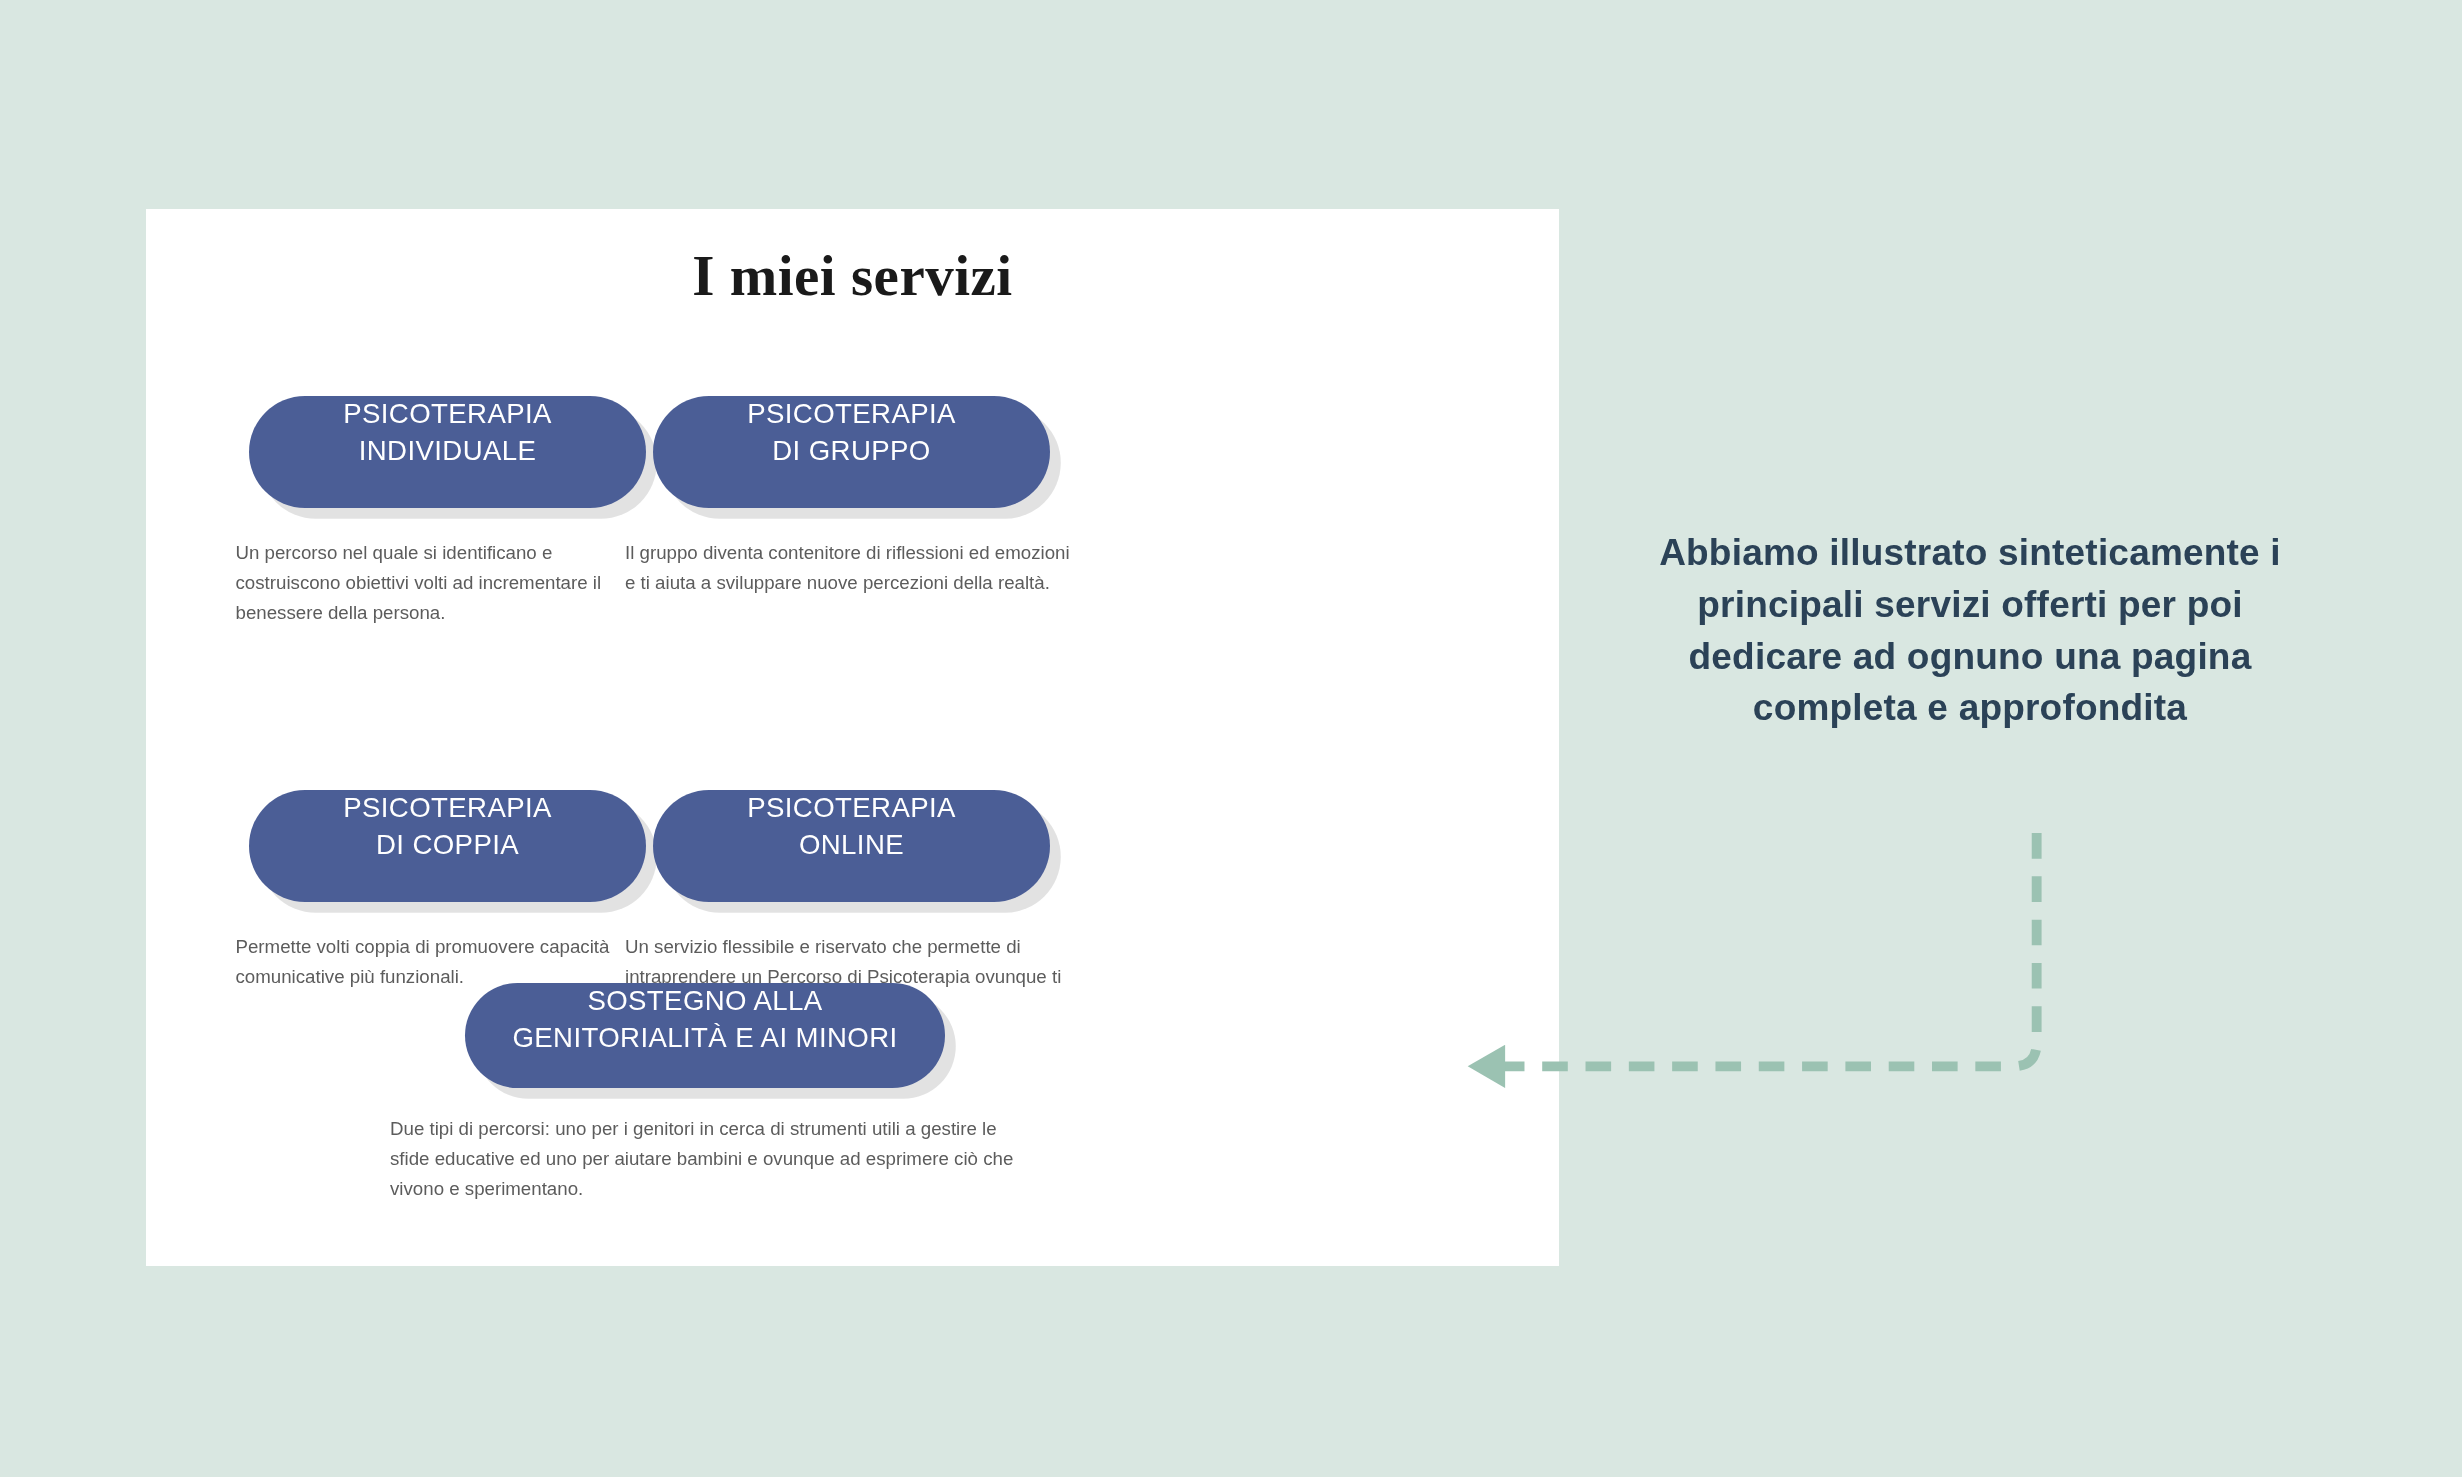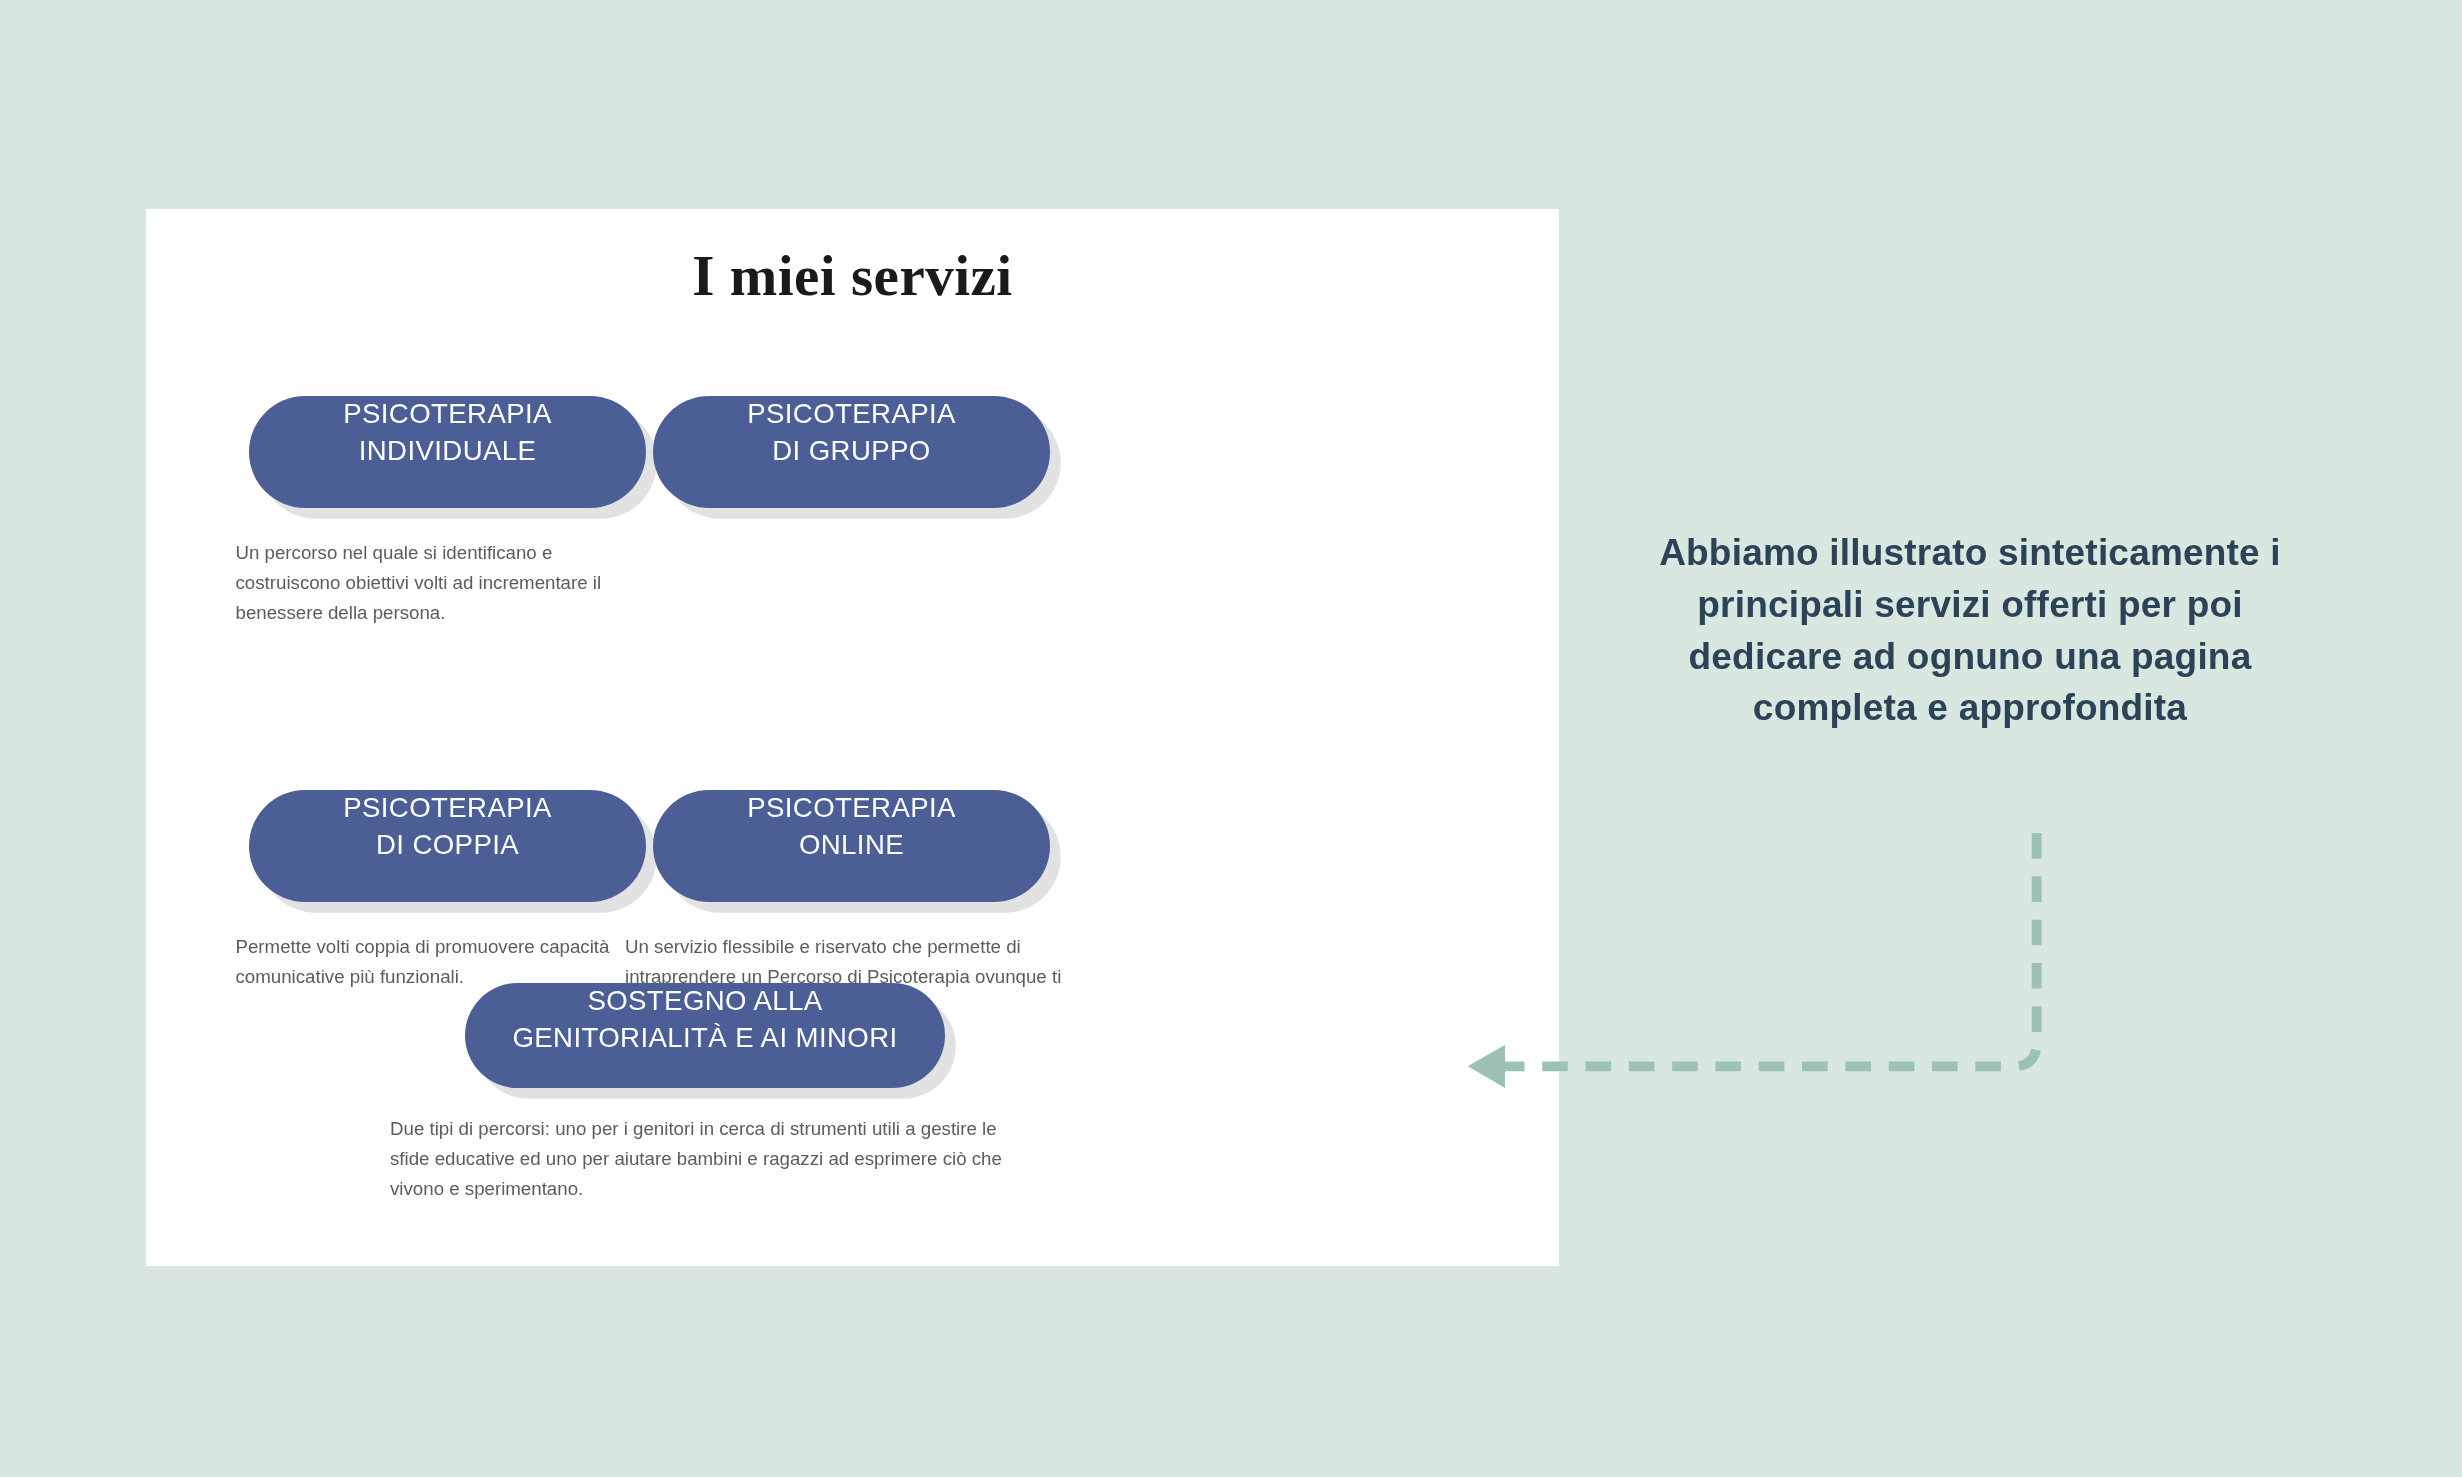--- a/index.html
+++ b/index.html
@@ -129,20 +129,21 @@
 INDIVIDUALE</span>
     </div>
     <div class="card-desc">Un percorso nel quale si identificano e costruiscono obiettivi volti ad incrementare il benessere della persona.</div>
   </div>
 
   <div class="service-card" id="card-gruppo">
     <div class="pill">
       <span class="pill-label">PSICOTERAPIA
 DI GRUPPO</span>
     </div>
+    <div class="card-desc">Il gruppo diventa contenitore di riflessioni ed emozioni e ti aiuta a sviluppare nuove percezioni della realtà.</div>
   </div>
 
   <div class="service-card" id="card-coppia">
     <div class="pill">
       <span class="pill-label">PSICOTERAPIA
 DI COPPIA</span>
     </div>
     <div class="card-desc">Permette volti coppia di promuovere capacità comunicative più funzionali.</div>
   </div>
 
@@ -152,21 +153,21 @@
 ONLINE</span>
     </div>
     <div class="card-desc">Un servizio flessibile e riservato che permette di intraprendere un Percorso di Psicoterapia ovunque ti trovi.</div>
   </div>
 
   <div class="service-card" id="card-genitori">
     <div class="pill">
       <span class="pill-label">SOSTEGNO ALLA
 GENITORIALITÀ E AI MINORI</span>
     </div>
-    <div class="card-desc">Due tipi di percorsi: uno per i genitori in cerca di strumenti utili a gestire le sfide educative ed uno per aiutare bambini e ragazzi ad esprimere ciò che vivono e sperimentano.</div>
+    <div class="card-desc">Due tipi di percorsi: uno per i genitori in cerca di strumenti utili a gestire le sfide educative ed uno per aiutare bambini e ovunque ad esprimere ciò che vivono e sperimentano.</div>
   </div>
 
 </div>
 
 <div class="annotation">Abbiamo illustrato sinteticamente i principali servizi offerti per poi dedicare ad ognuno una pagina completa e approfondita</div>
 
 <svg class="connector" viewBox="0 0 640 290">
   <path d="M 598 15 L 598 228 Q 598 252 574 252 L 55 252" fill="none" stroke="#9bc2b2" stroke-width="10" stroke-linecap="butt" stroke-dasharray="26 18"></path>
   <polygon points="20,252 58,230 58,274" fill="#9bc2b2"></polygon>
 </svg>

